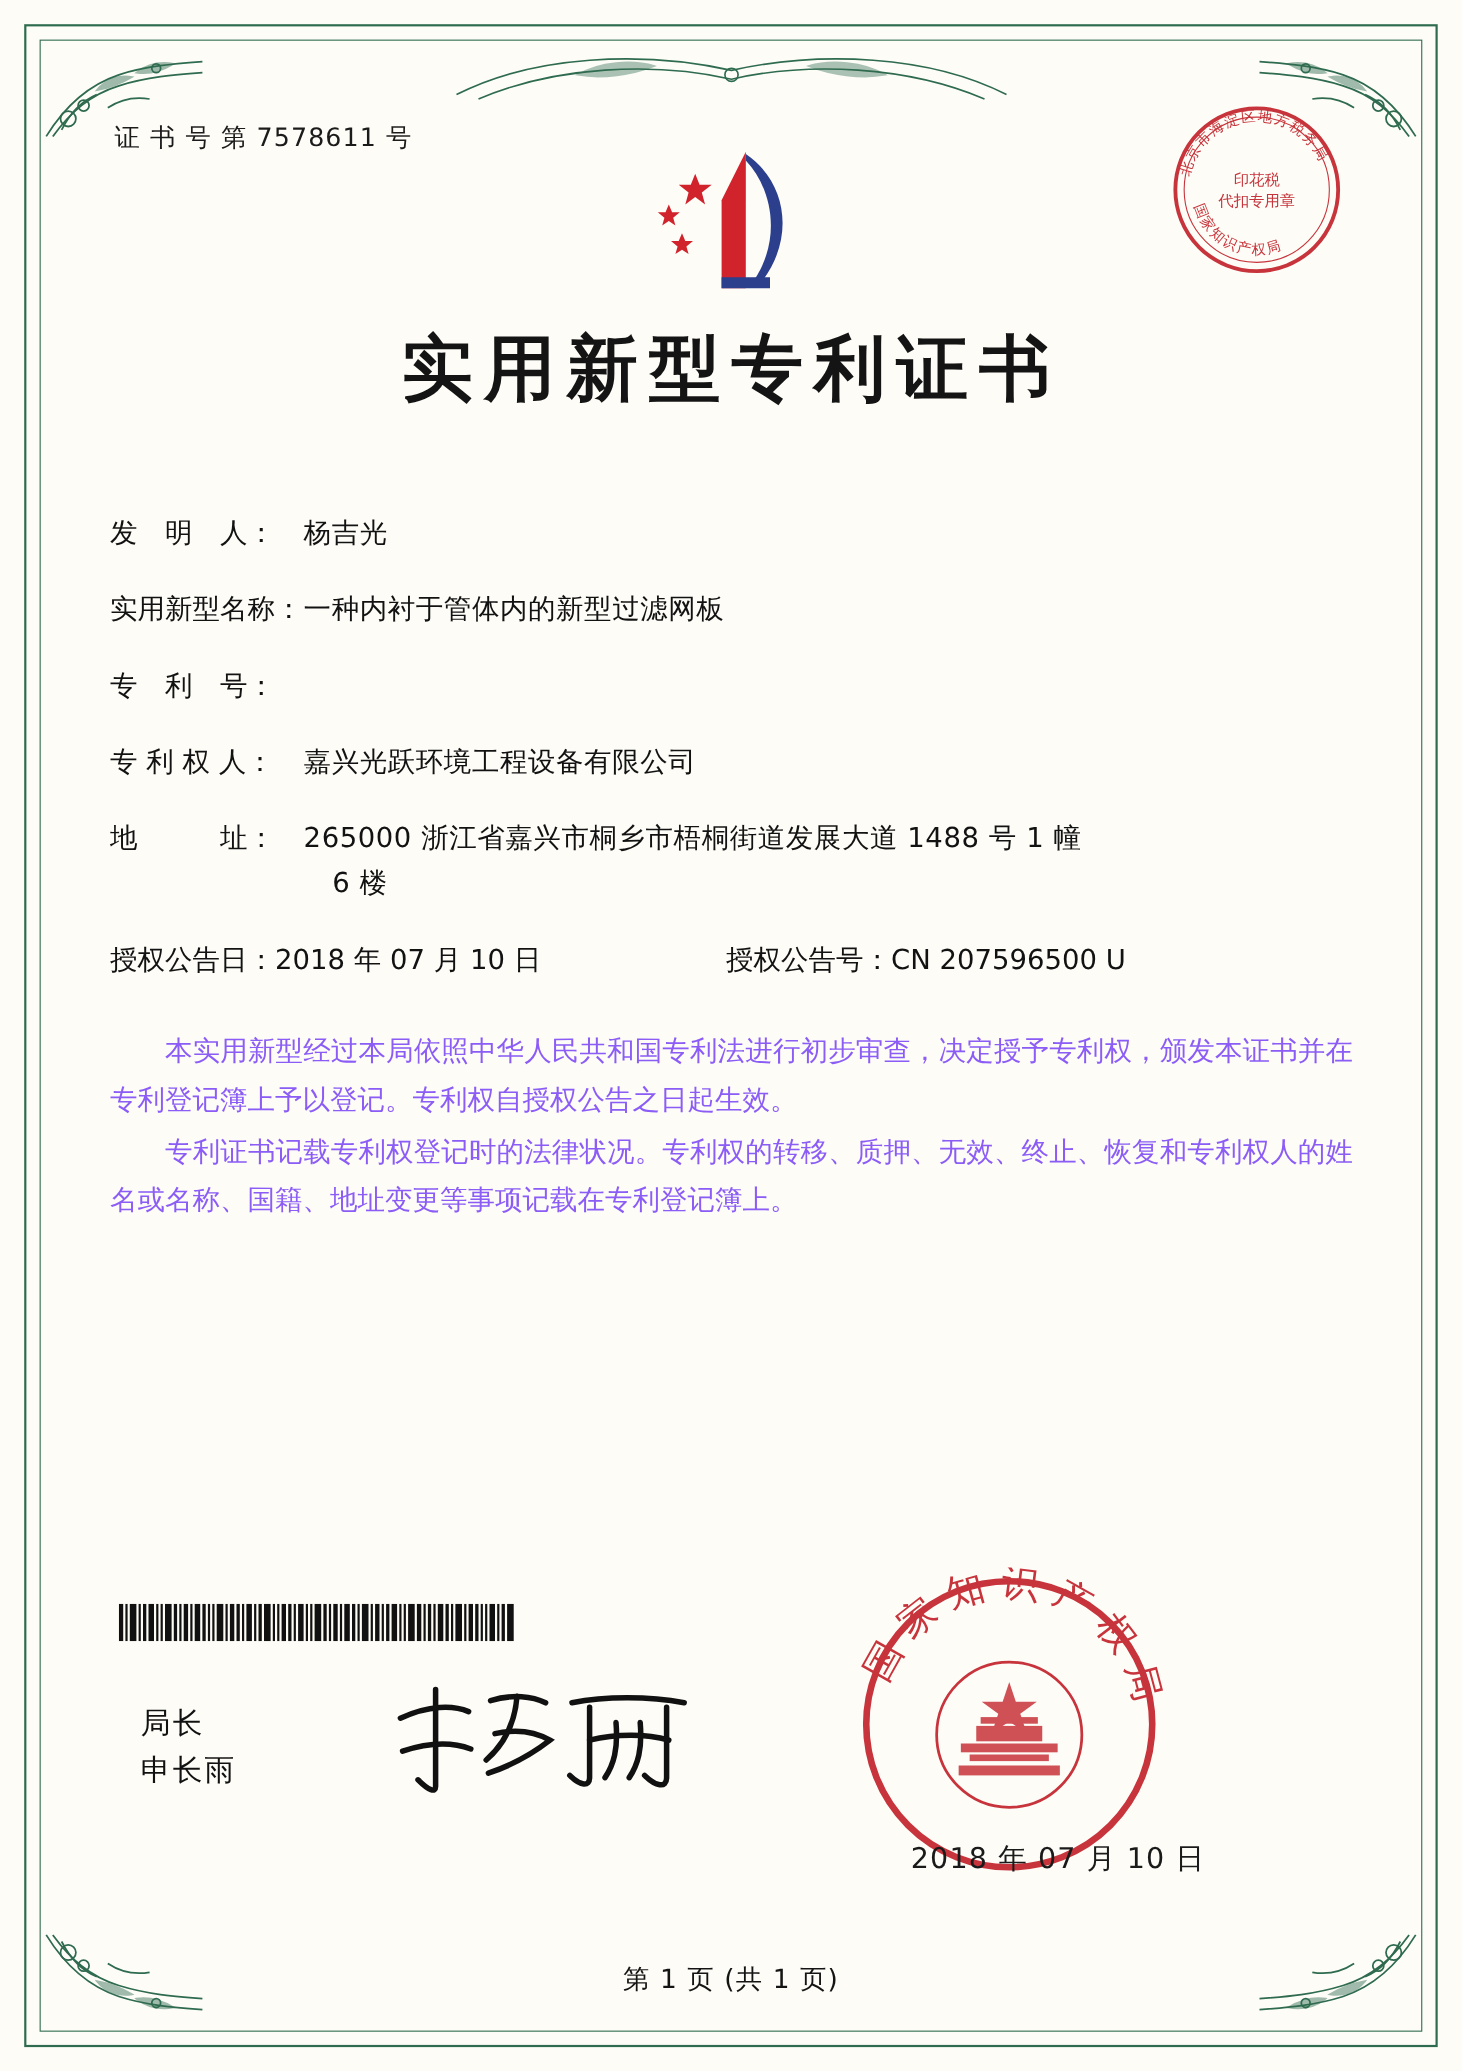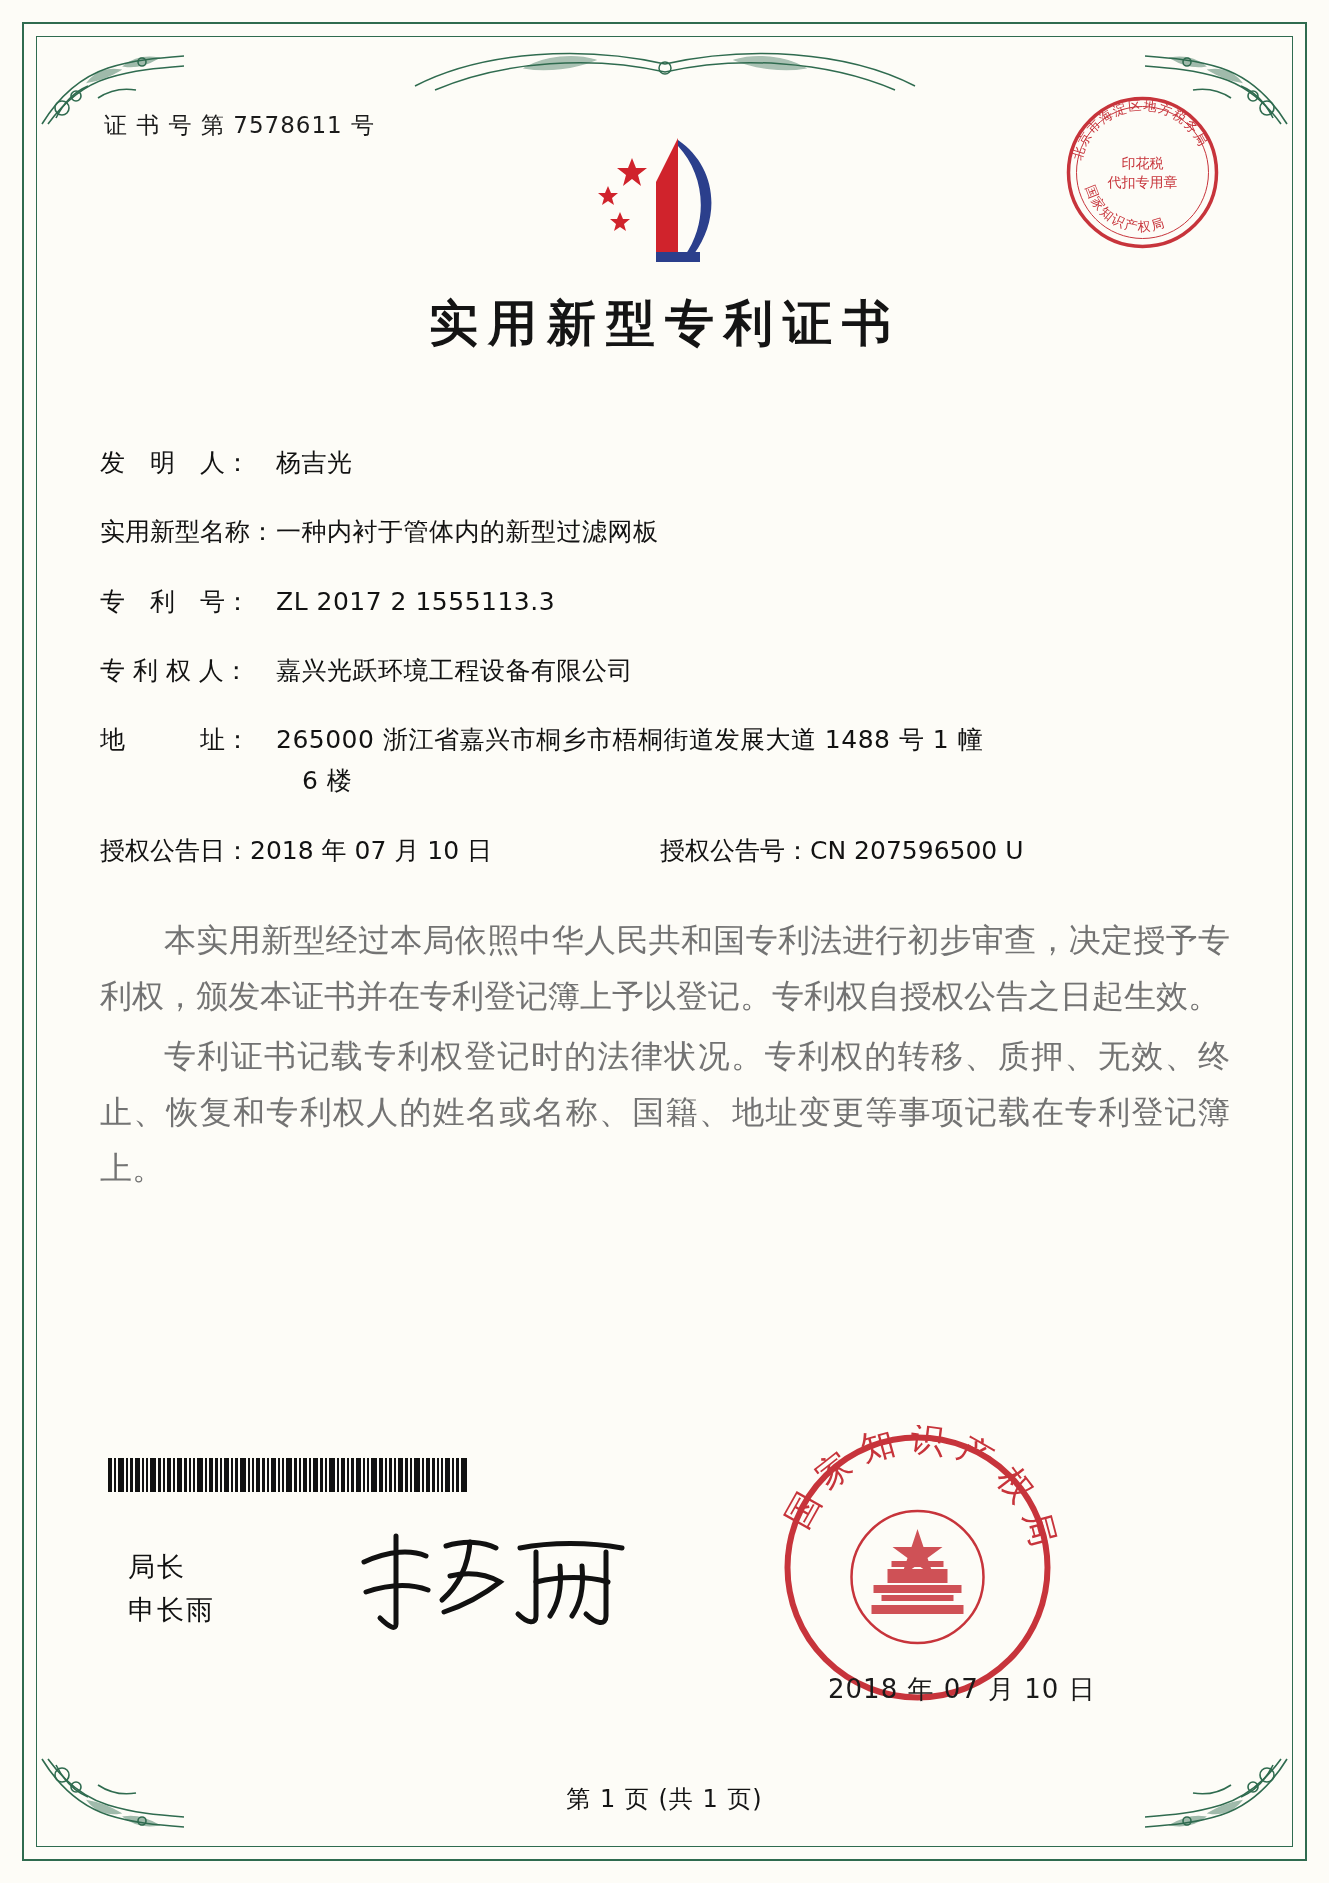--- a/index.html
+++ b/index.html
@@ -80,21 +80,21 @@
     top: 20px;
     transform: translateX(-50%);
     width: 190px;
     height: 150px;
   }
   .logo svg { display: block; width: 100%; height: 100%; }
 
   .title {
     margin-top: 150px;
     text-align: center;
-    font-size: 49px;
+    font-size: 65px;
     letter-spacing: 10px;
     font-weight: bold;
     color: #141414;
     font-family: "DejaVu Sans", "Liberation Sans", sans-serif;
   }
 
   .fields {
     margin-top: 90px;
     font-size: 25px;
     color: #121212;
@@ -122,23 +122,23 @@
   .row-two {
     display: flex;
     margin-bottom: 10px;
   }
   .row-two .left { width: 560px; display: flex; align-items: flex-end; }
   .row-two .right { display: flex; }
   .row-two .lbl2 { white-space: pre; }
 
   .paras {
     margin-top: 46px;
-    font-size: 32px;
+    font-size: 25px;
     line-height: 1.75;
-    color: #737373;
+    color: #8b5cf6;
     text-align: justify;
   }
   .paras p {
     margin: 0 0 4px 0;
     text-indent: 2em;
   }
 
   
   .barcode {
     position: absolute;
@@ -333,21 +333,20 @@
         <div class="val">杨吉光</div>
       </div>
 
       <div class="field">
         <div class="lbl">实用新型名称：</div>
         <div class="val">一种内衬于管体内的新型过滤网板</div>
       </div>
 
       <div class="field">
         <div class="lbl">专　利　号：</div>
-        <div class="val">ZL 2017 2 1555113.3</div>
       </div>
 
 
       <div class="field">
         <div class="lbl">专 利 权 人：</div>
         <div class="val">嘉兴光跃环境工程设备有限公司</div>
       </div>
 
       <div class="field">
         <div class="lbl">地　　　址：</div>

